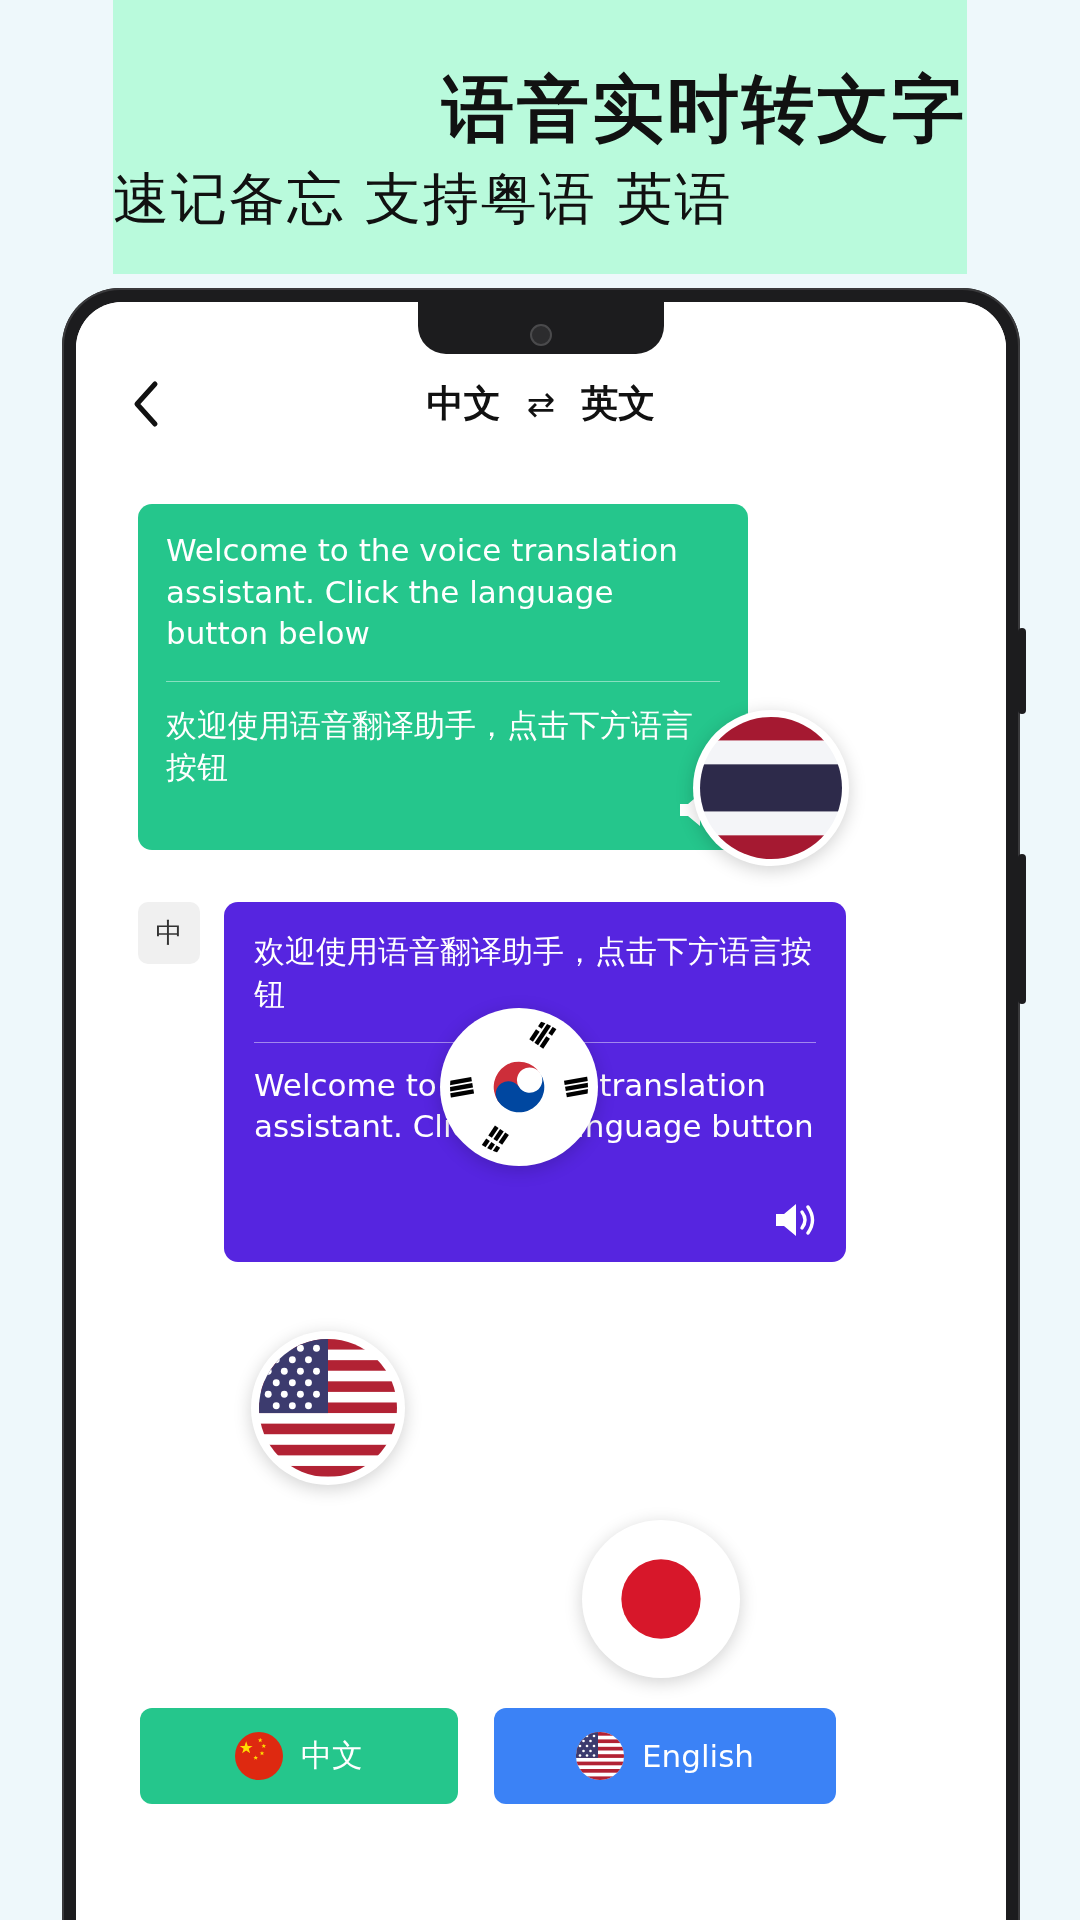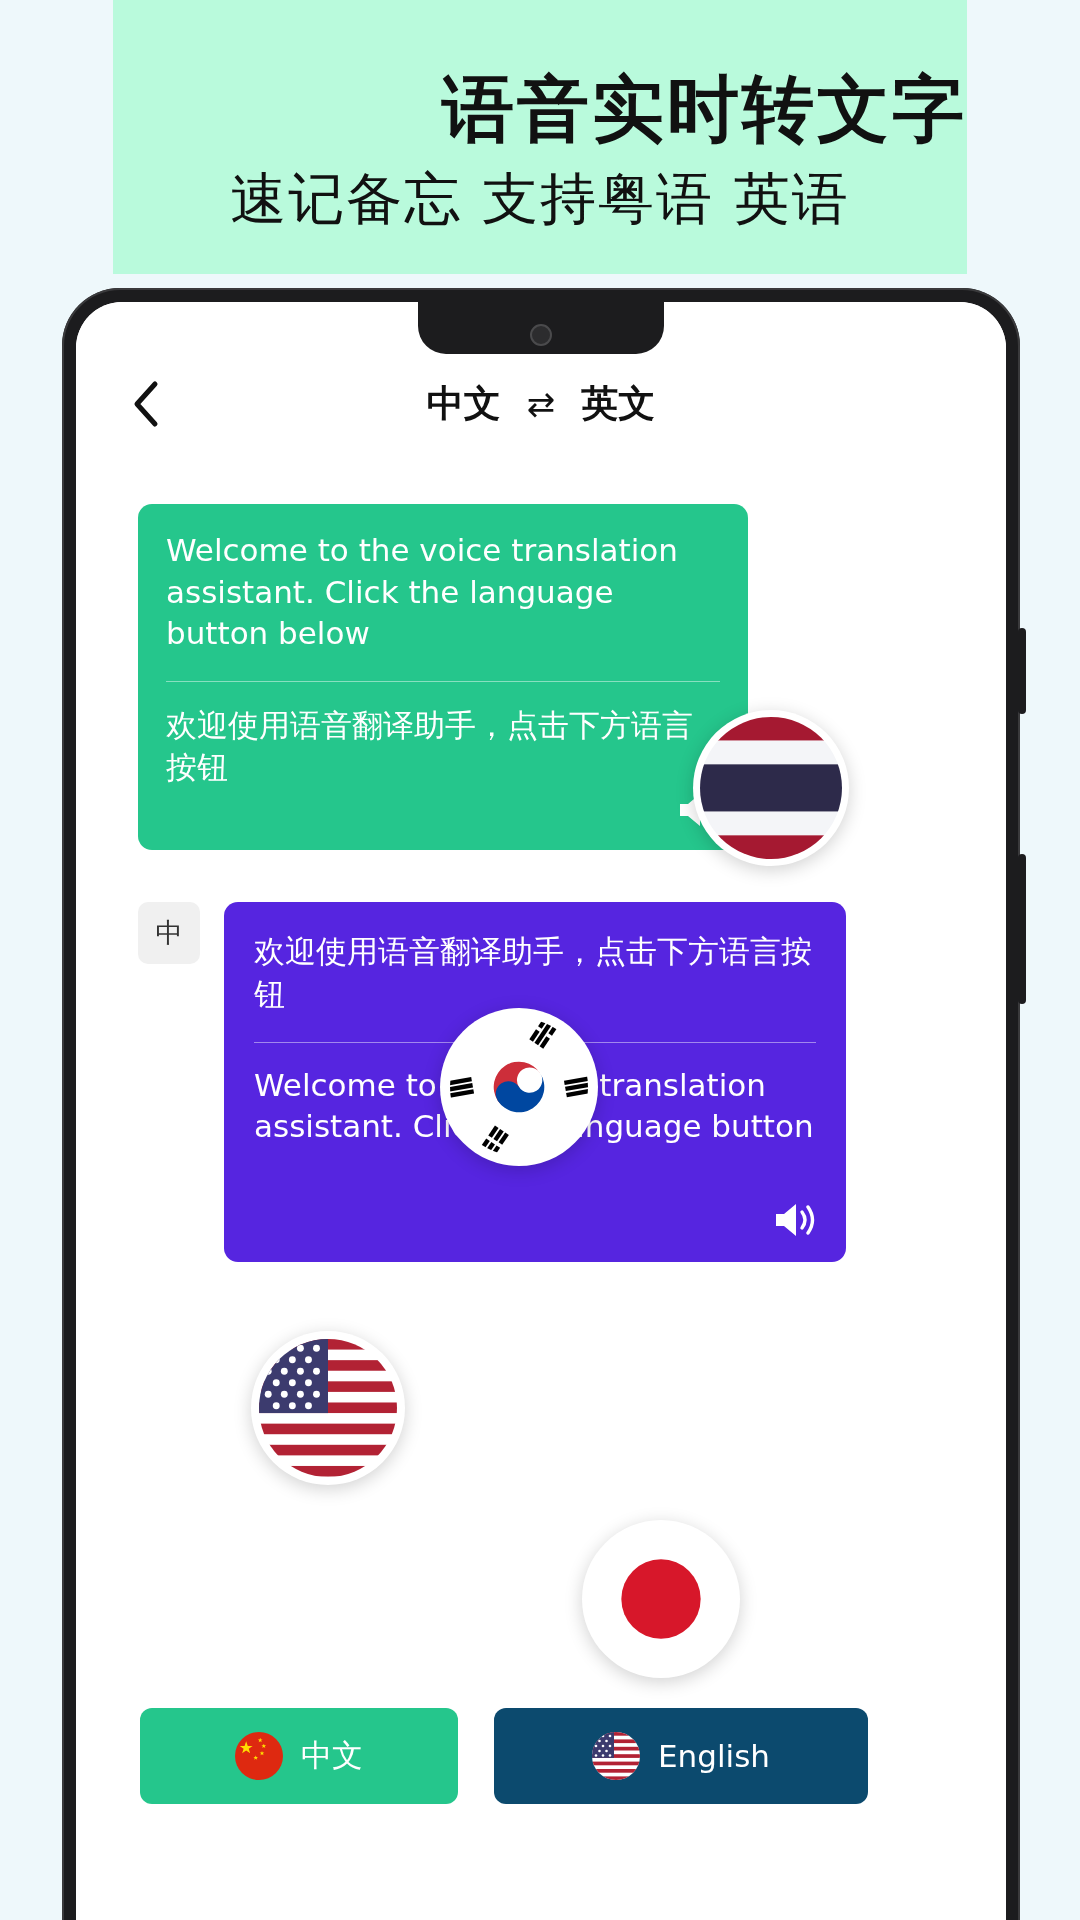--- a/index.html
+++ b/index.html
@@ -19,21 +19,21 @@
   }
   .promo-title {
     position: absolute; left: 0; top: 62px; width: 854px;
     text-align: right;
     font-size: 72px; font-weight: bold; color: #111;
     letter-spacing: 3px;
     font-family: "DejaVu Sans", sans-serif;
   }
   .promo-sub {
     position: absolute; left: 0; top: 162px; width: 854px;
-    text-align: center;
+    text-align: left;
     font-size: 56px; color: #111;
     letter-spacing: 2px;
     font-family: "DejaVu Sans", sans-serif;
   }
 
   
   .phone {
     position: absolute;
     left: 62px; top: 288px;
     width: 958px; height: 1640px;
@@ -163,21 +163,21 @@
   .lang-btn {
     position: absolute; bottom: 124px;
     height: 96px; border-radius: 12px;
     display: flex; align-items: center; justify-content: center;
     gap: 18px;
     color: #fff;
     font-size: 31px;
     font-family: "DejaVu Sans", sans-serif;
   }
   .lang-btn.left { left: 64px; width: 318px; background: #25c68c; }
-  .lang-btn.right { left: 418px; width: 374px; background: #0c4a6e; margin-top: 32px; }
+  .lang-btn.right { left: 418px; width: 342px; background: #3b82f6; margin-top: 32px; }
   .flagcircle-sm { width: 48px; height: 48px; border-radius: 50%; overflow: hidden; flex: none; }
 
   
   .flag-badge {
     position: absolute;
     border-radius: 50%;
     background: #fff;
     box-shadow: 0 4px 18px rgba(0,0,0,0.18);
     display: flex; align-items: center; justify-content: center;
     z-index: 9;

